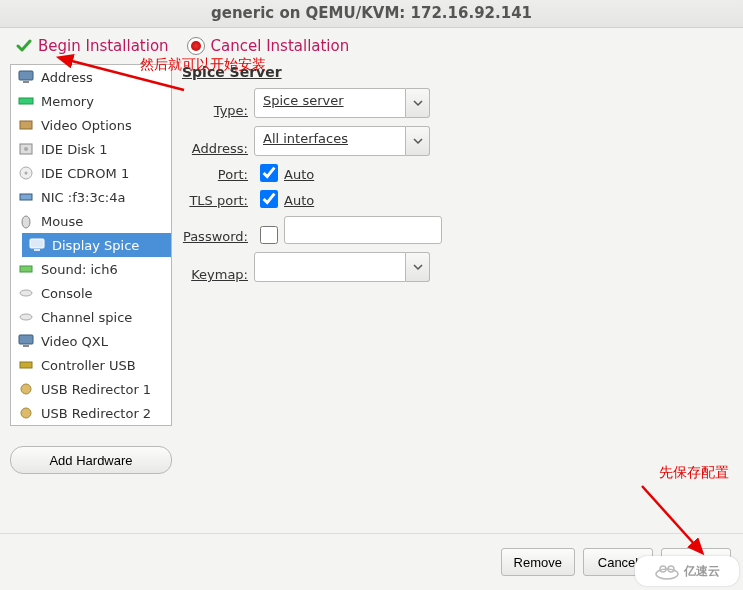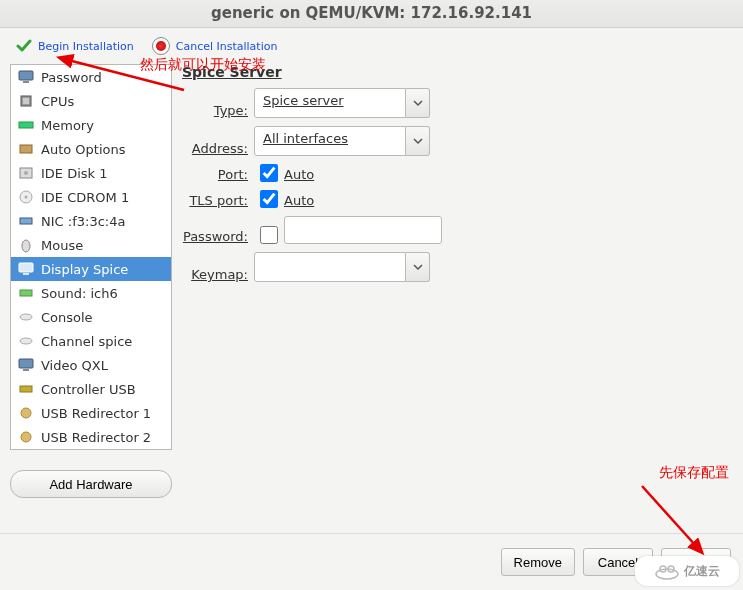--- a/index.html
+++ b/index.html
@@ -31,21 +31,21 @@
     padding: 0 10px;
   }
   .tool-btn {
     display: flex;
     align-items: center;
     gap: 6px;
     padding: 3px 6px;
     border-radius: 3px;
     cursor: pointer;
   }
-  .tool-btn .lbl { font-size: 11px; color: #1d4ed8; }
+  .tool-btn .lbl { font-size: 15px; color: #be185d; }
   .check-green { width:16px; height:16px; position:relative; }
   .check-green svg { width:16px; height:16px; }
   .record-red {
     width:18px; height:18px; border-radius:50%;
     background:#fff; border:1px solid #888;
     display:flex; align-items:center; justify-content:center;
   }
   .record-red::after {
     content:""; width:10px; height:10px; border-radius:50%;
     background: radial-gradient(#e33,#b00);
@@ -62,20 +62,21 @@
   .side-item {
     display:flex; align-items:center; gap:6px;
     padding:3px 6px;
     height:24px;
     cursor:pointer;
     font-size:13px;
   }
   .side-item.selected {
     background:#4a90d9;
     color:#fff;
+    margin-left:11px;
   }
   .side-icon { width:18px; height:18px; display:flex; align-items:center; justify-content:center; }
   .side-icon svg { width:18px; height:18px; }
   .panel {
     flex:1;
     padding: 0 10px;
     text-decoration: underline;
   }
   .panel-title { font-weight:bold; font-size:14px; color:#333; margin-bottom:8px; }
   .form-row {
@@ -202,46 +203,37 @@
 <div class="content">
 
   <div class="sidebar">
     <div class="side-item">
       <span class="side-icon">
           <svg viewBox="0 0 18 18">
             <rect x="2" y="3" width="14" height="9" rx="1" fill="#6b8fb5" stroke="#3a5a7a"></rect>
             <rect x="6" y="13" width="6" height="2" fill="#888"></rect>
           </svg>
         </span>
-      <span>Password</span>
-    </div>
-    <div class="side-item">
-      <span class="side-icon">
-          <svg viewBox="0 0 18 18">
-            <rect x="4" y="4" width="10" height="10" fill="#999" stroke="#555"></rect>
-            <rect x="6" y="6" width="6" height="6" fill="#ccc"></rect>
-          </svg>
-        </span>
-      <span>CPUs</span>
+      <span>Address</span>
     </div>
     <div class="side-item">
       <span class="side-icon">
           <svg viewBox="0 0 18 18">
             <rect x="2" y="6" width="14" height="6" fill="#3c7" stroke="#294"></rect>
           </svg>
         </span>
       <span>Memory</span>
     </div>
     <div class="side-item">
       <span class="side-icon">
           <svg viewBox="0 0 18 18">
             <rect x="3" y="5" width="12" height="8" fill="#c9a060" stroke="#8b6a30"></rect>
           </svg>
         </span>
-      <span>Auto Options</span>
+      <span>Video Options</span>
     </div>
     <div class="side-item">
       <span class="side-icon">
           <svg viewBox="0 0 18 18">
             <rect x="3" y="4" width="12" height="10" fill="#ddd" stroke="#888"></rect>
             <circle cx="9" cy="9" r="2" fill="#aaa"></circle>
           </svg>
         </span>
       <span>IDE Disk 1</span>
     </div>

